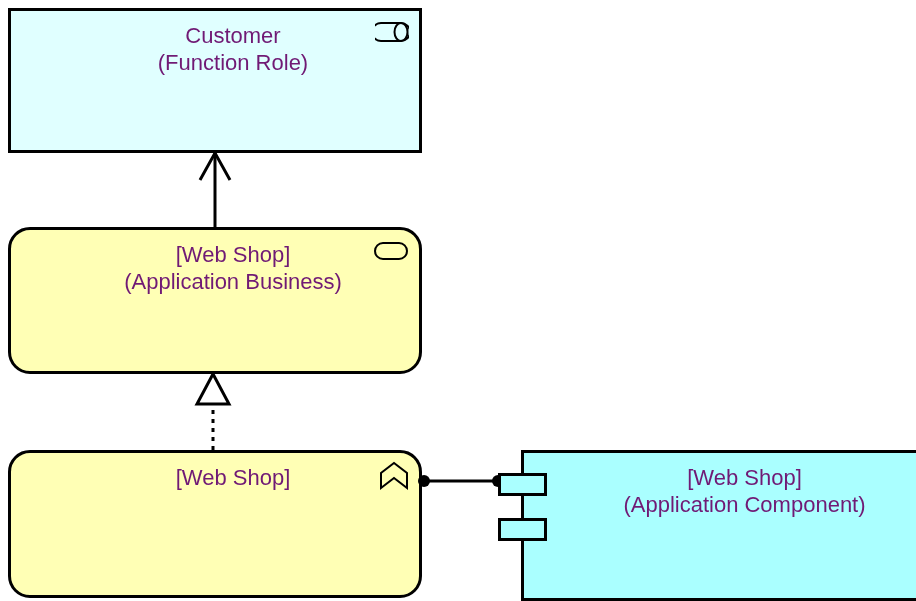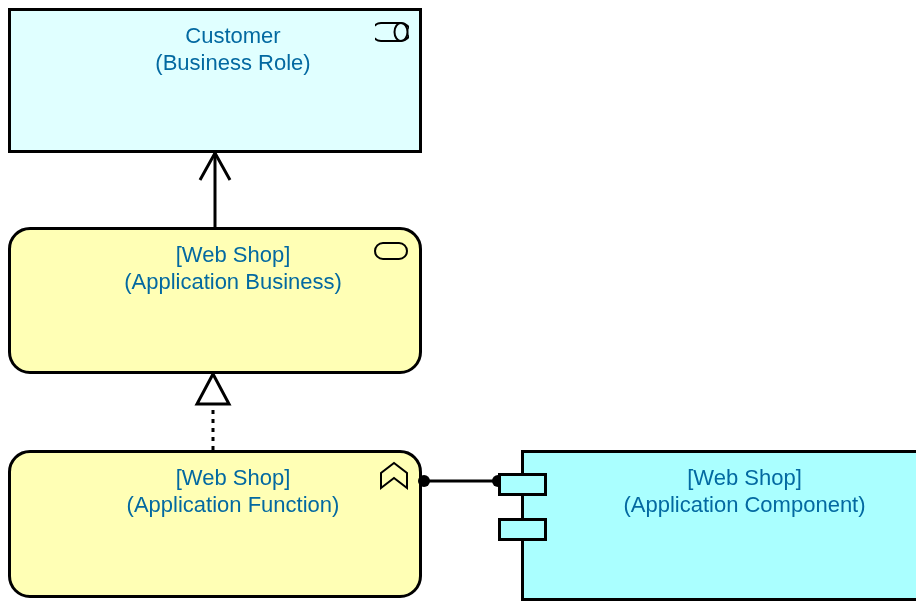--- a/index.html
+++ b/index.html
@@ -27,21 +27,21 @@
     box-sizing: border-box;
     border: 3px solid #000000;
   }
   .node-label {
     position: absolute;
     left: 0;
     right: 0;
     text-align: center;
     font-size: 22px;
     line-height: 27px;
-    color: #0369a1;
+    color: #701a75;
     white-space: nowrap;
     font-family: "Liberation Sans", sans-serif;
     padding-left: 36px;
   }
 
   
   #node-customer {
     left: 8px;
     top: 8px;
     width: 414px;
@@ -138,21 +138,21 @@
     <g>
       <line x1="422" y1="481" x2="500" y2="481" stroke="#000000" stroke-width="3"></line>
       <circle cx="424" cy="481" r="6" fill="#000000"></circle>
       <circle cx="498" cy="481" r="6" fill="#000000"></circle>
     </g>
   </svg>
 
   <div class="node" id="node-customer">
     <div class="node-label">
       <div>Customer</div>
-      <div>(Business Role)</div>
+      <div>(Function Role)</div>
     </div>
     <div class="node-icon" id="icon-business-role">
       <svg width="34" height="22" viewBox="0 0 34 22">
         <path d="M6,2 L26,2 A9,9 0 0 1 26,20 L6,20 A9,9 0 0 1 6,2 Z" fill="none" stroke="#000000" stroke-width="2"></path>
         <ellipse cx="26" cy="11" rx="6.5" ry="9" fill="none" stroke="#000000" stroke-width="2"></ellipse>
       </svg>
     </div>
   </div>
 
   <div class="node" id="node-app-service">
@@ -163,21 +163,20 @@
     <div class="node-icon" id="icon-app-service">
       <svg width="36" height="22" viewBox="0 0 36 22">
         <rect x="2" y="3" width="32" height="16" rx="8" ry="8" fill="none" stroke="#000000" stroke-width="2"></rect>
       </svg>
     </div>
   </div>
 
   <div class="node" id="node-app-function">
     <div class="node-label">
       <div>[Web Shop]</div>
-      <div>(Application Function)</div>
     </div>
     <div class="node-icon" id="icon-app-function">
       <svg width="30" height="30" viewBox="0 0 30 30">
         <path d="M2,27 L2,12 L15,2 L28,12 L28,27 L15,17 Z" fill="none" stroke="#000000" stroke-width="2" stroke-linejoin="miter"></path>
       </svg>
     </div>
   </div>
 
   <div class="node" id="node-app-component">
     <div class="node-label">

